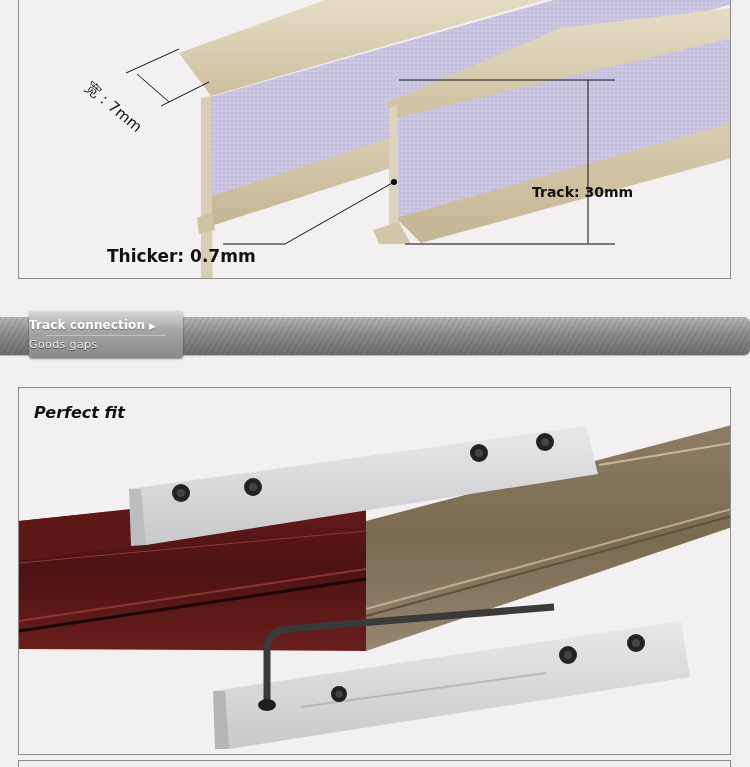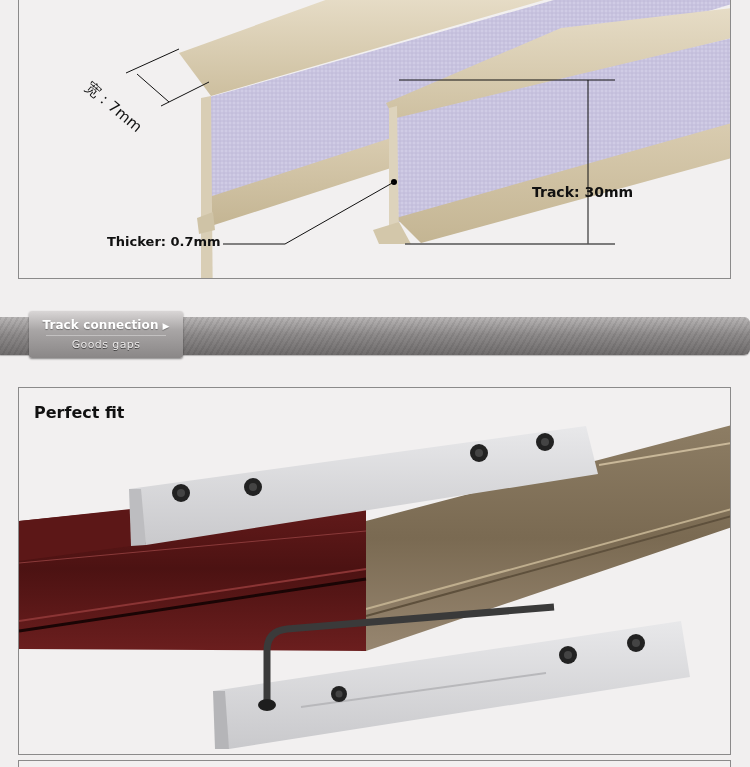--- a/index.html
+++ b/index.html
@@ -27,21 +27,21 @@
       repeating-linear-gradient(120deg, rgba(0,0,0,0.07) 0 2px, rgba(255,255,255,0) 2px 5px),
       linear-gradient(#b8b5b5 0%, #8e8b8b 45%, #6f6c6c 100%);
     border-radius:0 6px 6px 0;
     box-shadow:0 1px 1px rgba(0,0,0,0.25);
   }
   .banner-tab {
     position:absolute; left:29px; top:311px; width:154px; height:47px;
     background:linear-gradient(#d9d6d6 0%, #a9a6a6 40%, #8a8787 100%);
     border-radius:3px;
     box-shadow:0 1px 2px rgba(0,0,0,0.45);
-    text-align:center;
+    text-align:left;
   }
   .banner-tab .t1 {
     display:block; margin-top:7px;
     font-family:"DejaVu Sans", sans-serif; font-weight:bold;
     font-size:12px; color:#ffffff; letter-spacing:0.1px;
     text-shadow:0 1px 1px rgba(0,0,0,0.35);
   }
   .banner-tab .t1 .arrow { font-size:9px; margin-left:4px; }
   .banner-tab .sep {
     display:block; width:120px; height:1px; margin:3px auto 2px;
@@ -57,22 +57,22 @@
   
   .lbl {
     position:absolute; font-family:"DejaVu Sans", sans-serif;
     font-weight:bold; color:#111; white-space:nowrap;
   }
   #lbl-width {
     left:92px; top:80px; font-size:15px; font-weight:normal;
     transform:rotate(40deg); transform-origin:left top;
   }
   #lbl-high { left:531px; top:186px; font-size:14px; }
-  #lbl-thick { left:106px; top:236px; font-size:13px; }
-  #lbl-perfect { left:33px; top:402px; font-size:16px; }
+  #lbl-thick { left:106px; top:248px; font-size:17px; }
+  #lbl-perfect { left:33px; top:402px; font-size:16px;font-style:italic; }
   #lbl-nogaps { left:145px; top:404px; font-size:15px; }
 
   svg { position:absolute; left:0; top:0; }
 </style>
 </head>
 <body>
 
 <div class="panel" id="panel-top">
   <svg width="713" height="281" viewBox="18 0 713 281">
     <defs>

